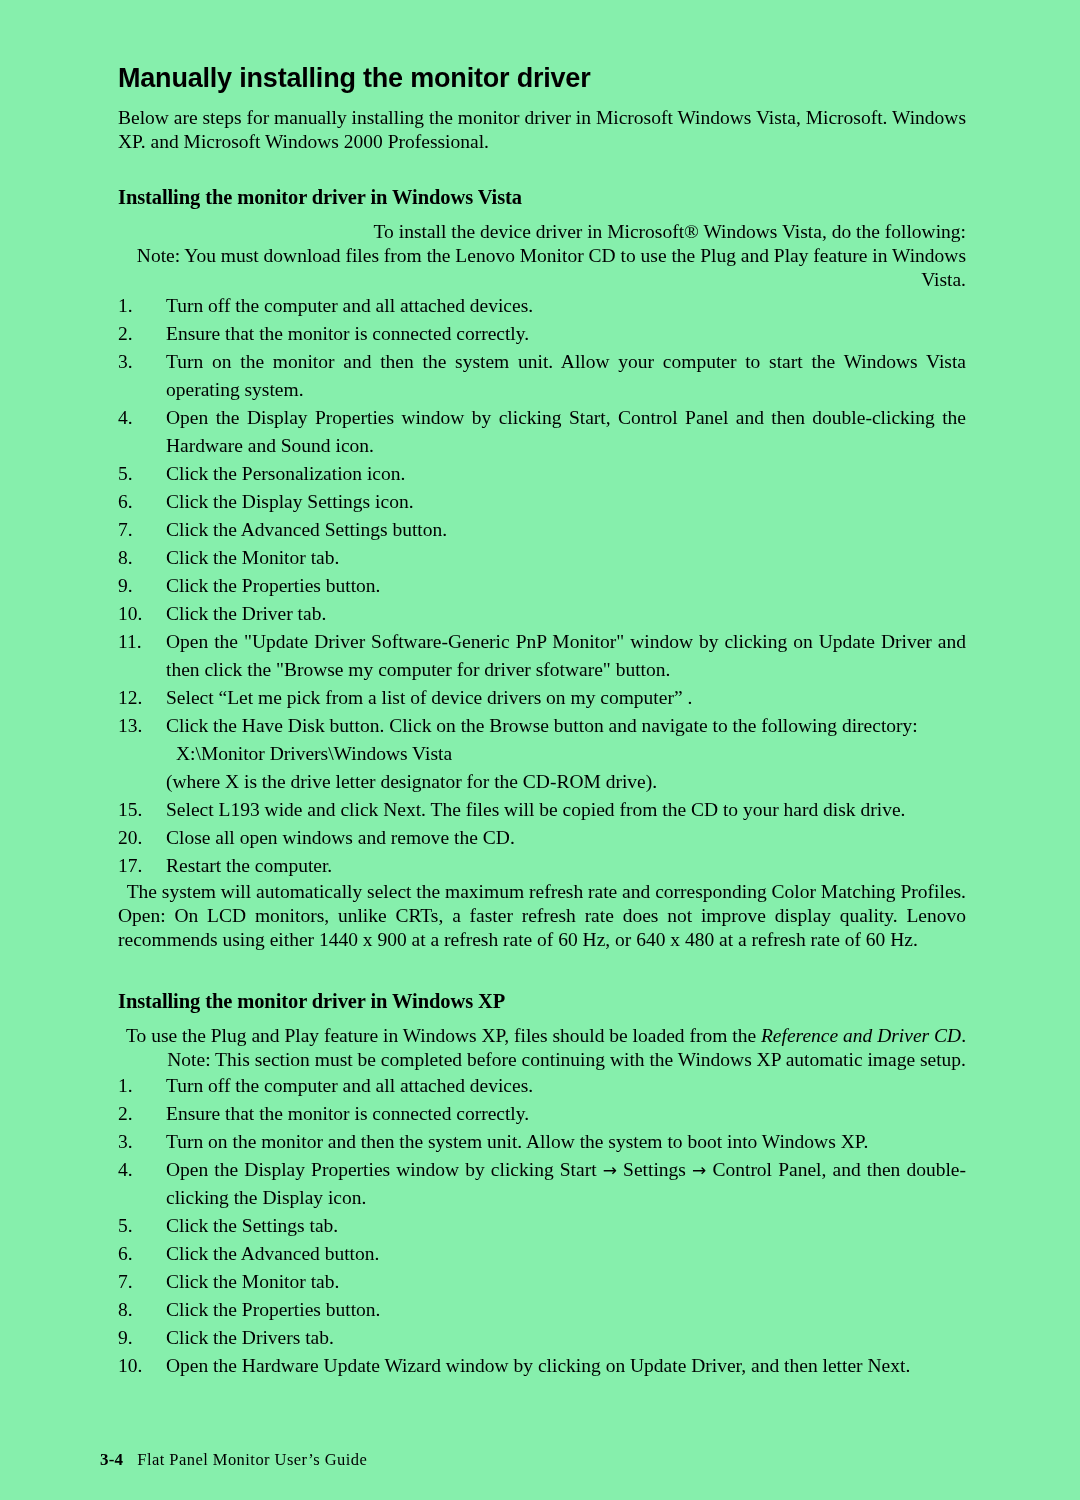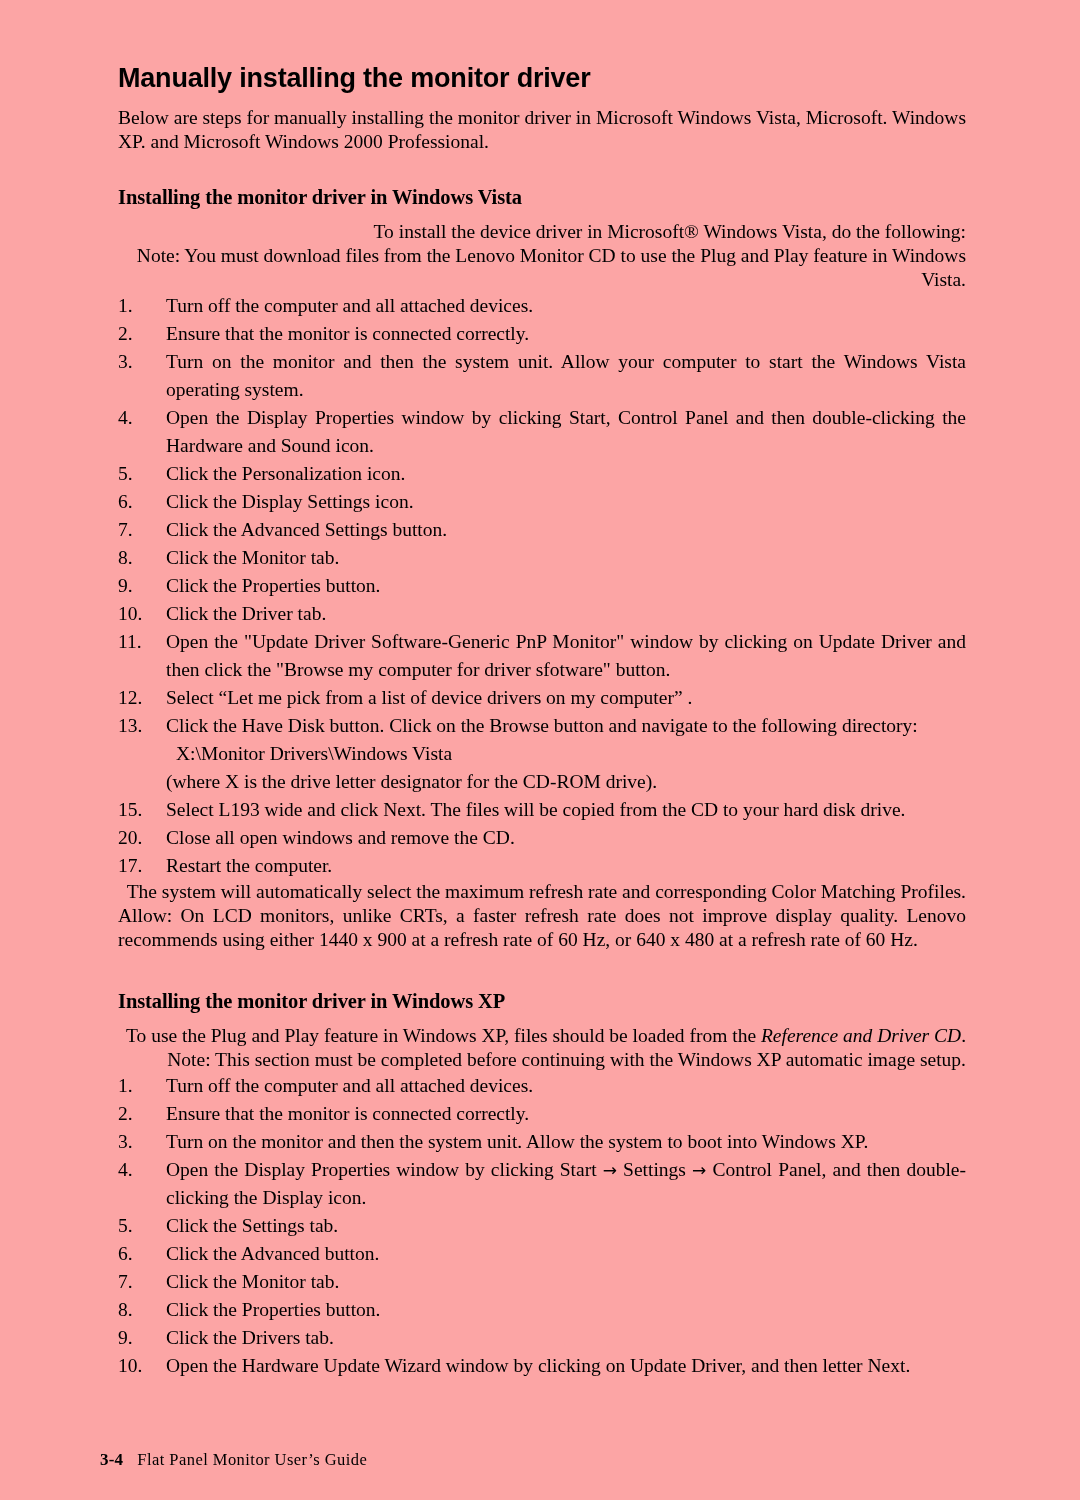--- a/index.html
+++ b/index.html
@@ -4,21 +4,21 @@
 <style>
   html, body {
     margin: 0;
     padding: 0;
     background: #ffffff;
   }
   .page {
     position: relative;
     width: 1080px;
     height: 1500px;
-    background: #fca5a5;
+    background: #86efac;
     overflow: hidden;
     font-family: "Liberation Serif", "DejaVu Serif", serif;
     color: #000000;
   }
   .content {
     position: absolute;
     left: 118px;
     top: 0;
     width: 848px;
   }
@@ -150,21 +150,21 @@
       <li><span class="num">15.</span><span class="body"><span>Select  </span><b>L193 wide</b><span> and click </span><b>Next.</b><span> The files will be copied from the CD to your hard disk drive.</span></span></li>
 
       <li><span class="num">20.</span><span class="body">Close all open windows and remove the CD.</span></li>
 
       <li><span class="num">17.</span><span class="body">Restart the computer.</span></li>
 
     </ol>
 
     <p class="para nojust">The system will automatically select the maximum refresh rate and corresponding Color Matching Profiles.</p>
 
-    <p class="para"><b>Allow:</b><span> On LCD monitors, unlike CRTs, a faster refresh rate does not improve display quality. Lenovo recommends using either 1440 x 900 at a refresh rate of 60 Hz, or 640 x 480 at a refresh rate of 60 Hz.</span></p>
+    <p class="para"><b>Open:</b><span> On LCD monitors, unlike CRTs, a faster refresh rate does not improve display quality. Lenovo recommends using either 1440 x 900 at a refresh rate of 60 Hz, or 640 x 480 at a refresh rate of 60 Hz.</span></p>
 
     <h2 class="sec-title h2-xp">Installing the monitor driver in Windows XP</h2>
 
     <p class="para lead nojust"><span>To use the Plug and Play feature in Windows XP, files should be loaded from the </span><i>Reference and Driver CD</i><span>.</span></p>
 
     <p class="para nojust">Note: This section must be completed before continuing with the Windows XP automatic image setup.</p>
 
     <ol class="steps">
 
       <li><span class="num">1.</span><span class="body">Turn off the computer and all attached devices.</span></li>

